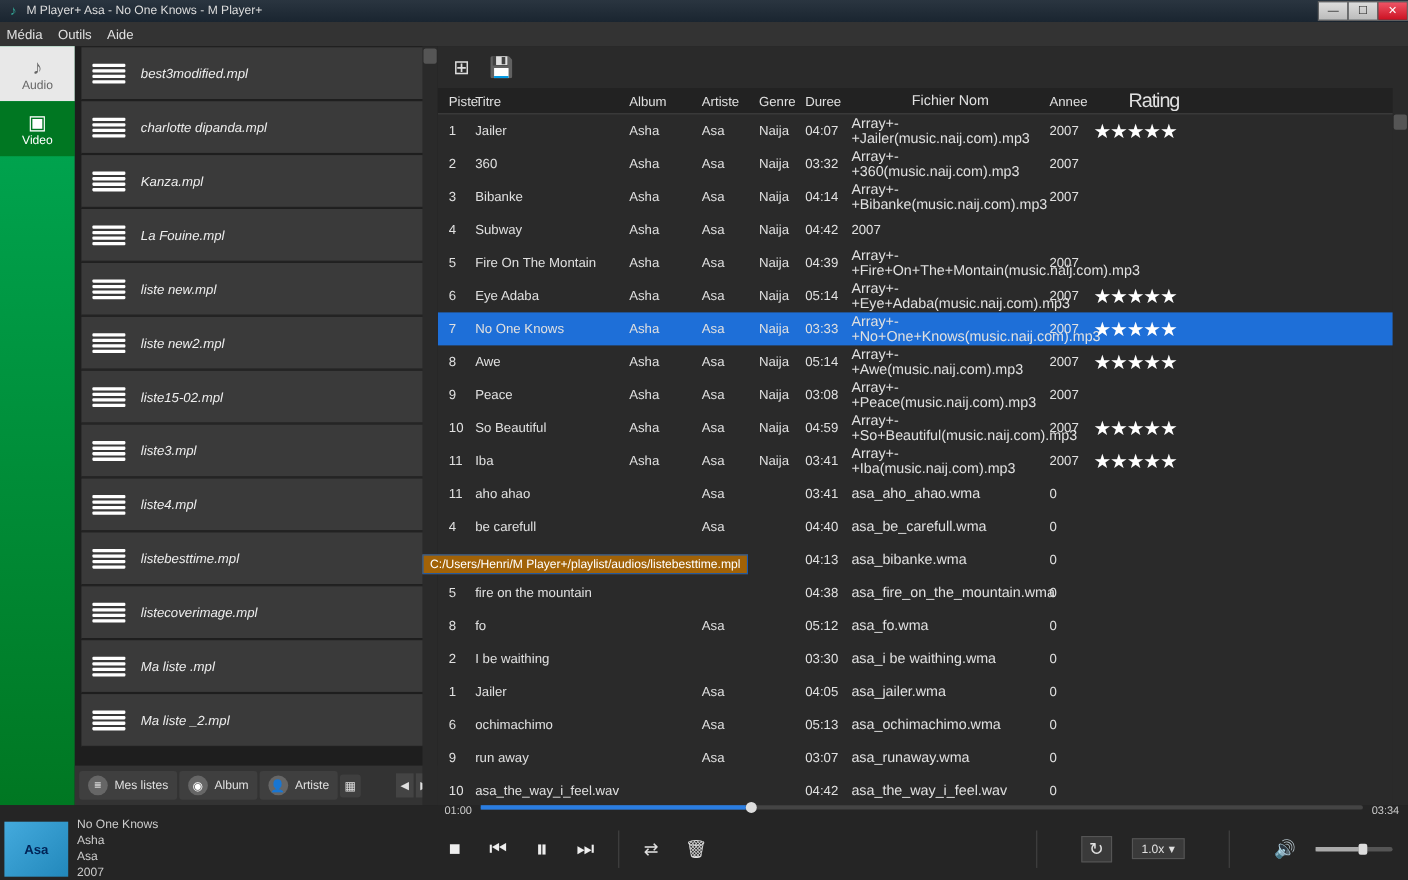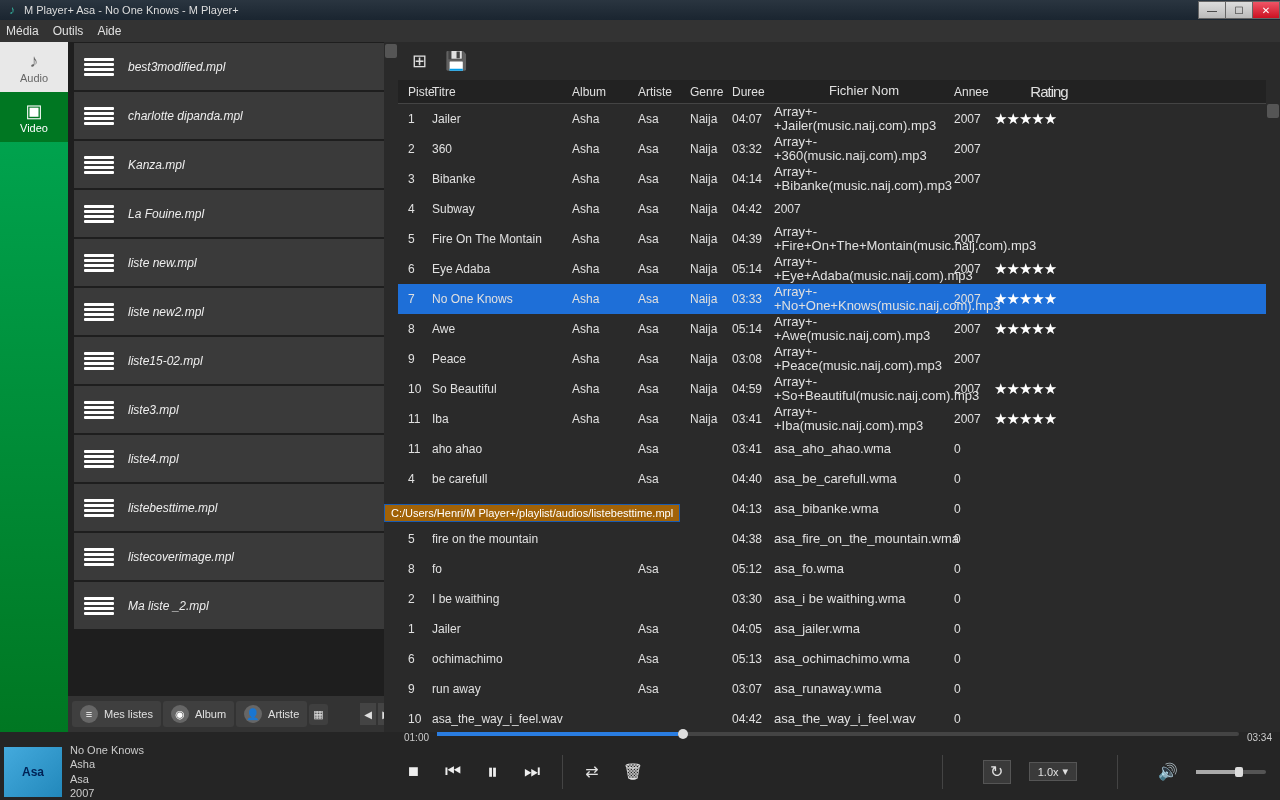--- a/index.html
+++ b/index.html
@@ -51,21 +51,21 @@
 .table-row { height:30px; }
 .table-row.selected { background:#1e6fd8; }
 .col-piste { width:30px; padding-left:6px;}
 .col-titre { width:140px;}
 .col-album { width:66px;}
 .col-artiste{ width:52px;}
 .col-genre{ width:42px;}
 .col-duree{ width:42px;}
 .col-fichier{ width:180px; font-size:13px; line-height:1.1;}
 .col-annee{ width:40px;}
-.col-rating{ width:110px; font-size:15px; letter-spacing:-1px;}
+.col-rating{ width:110px; font-size:18px; letter-spacing:-1px;}
 .stars { color:#fff;}
 
 
 .tooltip { position:absolute; background:#a16207; color:#fff; font-size:11px; padding:2px 6px; border:1px solid #1a5bb0; z-index:50;}
 
 
 .player-bar { position:absolute; left:0; right:0; bottom:0; height:68px; background:#252525; display:flex; flex-direction:column;}
 .seekbar-row { height:14px; display:flex; align-items:flex-start; padding:0 8px; font-size:10px; color:#ccc; gap:8px; }
 .seekbar-row .seek-track { flex:1; height:4px; background:#444; position:relative; border-radius:2px;}
 .seek-fill { position:absolute; left:0; top:0; bottom:0; width:30%; background:#2a7de1;}
@@ -218,20 +218,29 @@
           </div>
           <span>listecoverimage.mpl</span>
         </div>
         <div class="pl-row">
           <div class="pl-icon">
             <div></div>
             <div></div>
             <div></div>
             <div></div>
           </div>
+          <span>Ma liste .mpl</span>
+        </div>
+        <div class="pl-row">
+          <div class="pl-icon">
+            <div></div>
+            <div></div>
+            <div></div>
+            <div></div>
+          </div>
           <span>Ma liste _2.mpl</span>
         </div>
       </div>
     <div class="scrollbar-v">
       <div class="scroll-thumb" style="top:2px; height:14px;"></div>
     </div>
     <div class="pl-tabs">
       <div class="pl-tab">
         <span class="ti">≡</span>
         <span>Mes listes</span>

